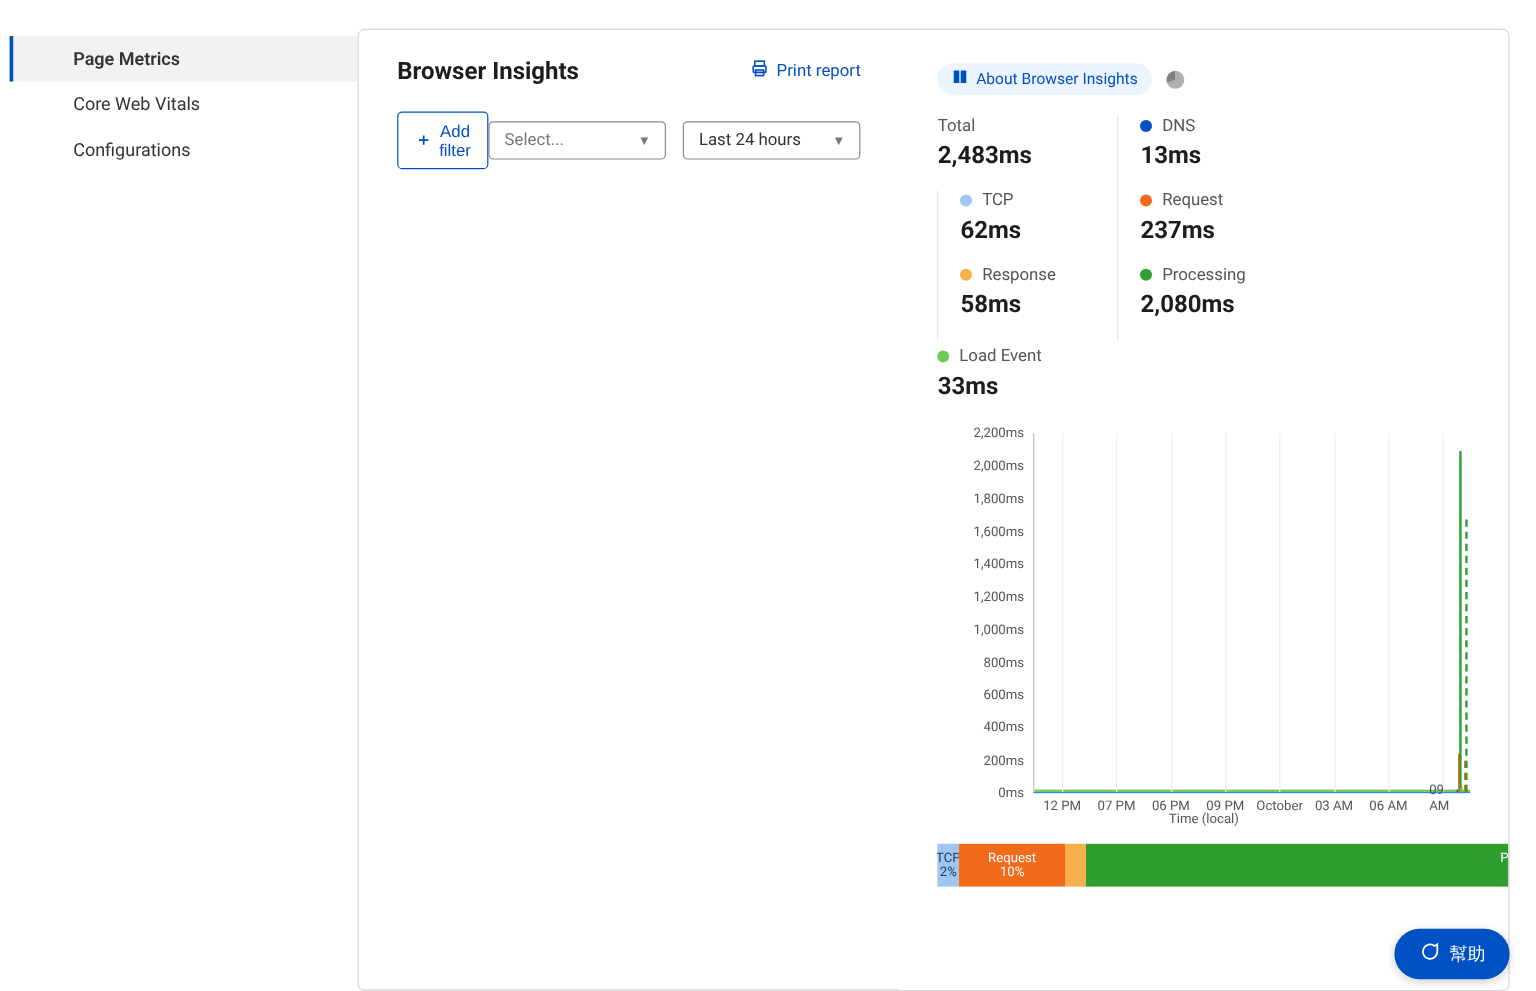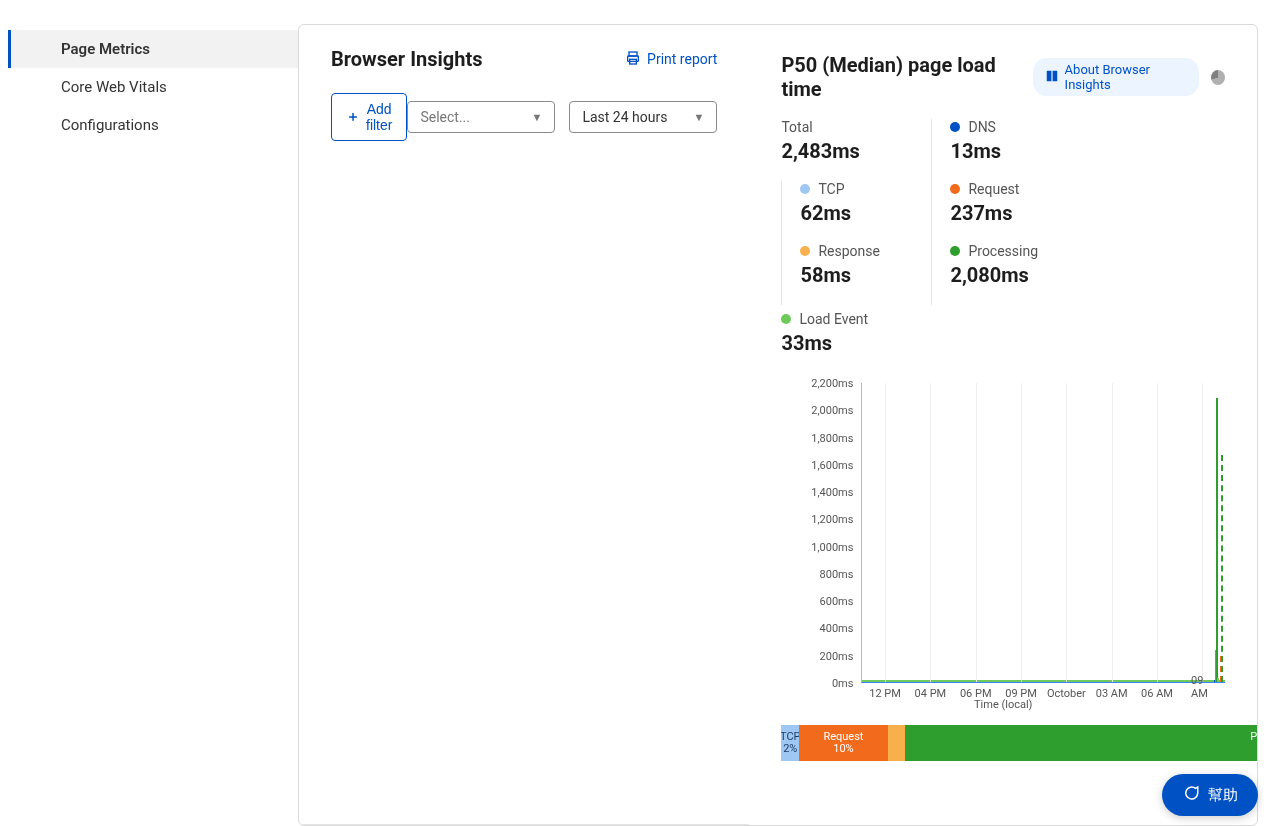--- a/index.html
+++ b/index.html
@@ -276,21 +276,20 @@
           <div class="select-box">
             <span>Last 24 hours</span>
             <span class="chev">▼</span>
           </div>
         </div>
       </div>
     </div>
 
     <div class="content">
       <div class="section-header">
-        <h2 class="section-title">P50 (Median) page load time</h2>
         <span class="chip">
           <span>
             <svg width="14" height="14" viewBox="0 0 24 24" fill="#0051c3">
                 <path d="M4 3h7v18H4a1 1 0 0 1-1-1V4a1 1 0 0 1 1-1zm9 0h7a1 1 0 0 1 1 1v16a1 1 0 0 1-1 1h-7V3z"></path>
               </svg>
           </span>
           <span>About Browser Insights</span>
         </span>
         <span class="pie-icon"></span>
       </div>
@@ -361,21 +360,21 @@
             <div class="y-tick" style="top: 81.8182px;">1,600ms</div>
             <div class="y-tick" style="top: 54.5455px;">1,800ms</div>
             <div class="y-tick" style="top: 27.2727px;">2,000ms</div>
             <div class="y-tick" style="top: 0px;">2,200ms</div>
           </div>
         <div class="plot" id="plot">
           <div class="baseline"></div>
         <div class="vgrid" style="left: 6.25%;"></div>
             <div class="x-tick" style="left: 6.25%;">12 PM</div>
             <div class="vgrid" style="left: 18.75%;"></div>
-            <div class="x-tick" style="left: 18.75%;">04 PM</div>
+            <div class="x-tick" style="left: 18.75%;">07 PM</div>
             <div class="vgrid" style="left: 31.25%;"></div>
             <div class="x-tick" style="left: 31.25%;">06 PM</div>
             <div class="vgrid" style="left: 43.75%;"></div>
             <div class="x-tick" style="left: 43.75%;">09 PM</div>
             <div class="vgrid" style="left: 56.25%;"></div>
             <div class="x-tick" style="left: 56.25%;">October</div>
             <div class="vgrid" style="left: 68.75%;"></div>
             <div class="x-tick" style="left: 68.75%;">03 AM</div>
             <div class="vgrid" style="left: 81.25%;"></div>
             <div class="x-tick" style="left: 81.25%;">06 AM</div>

